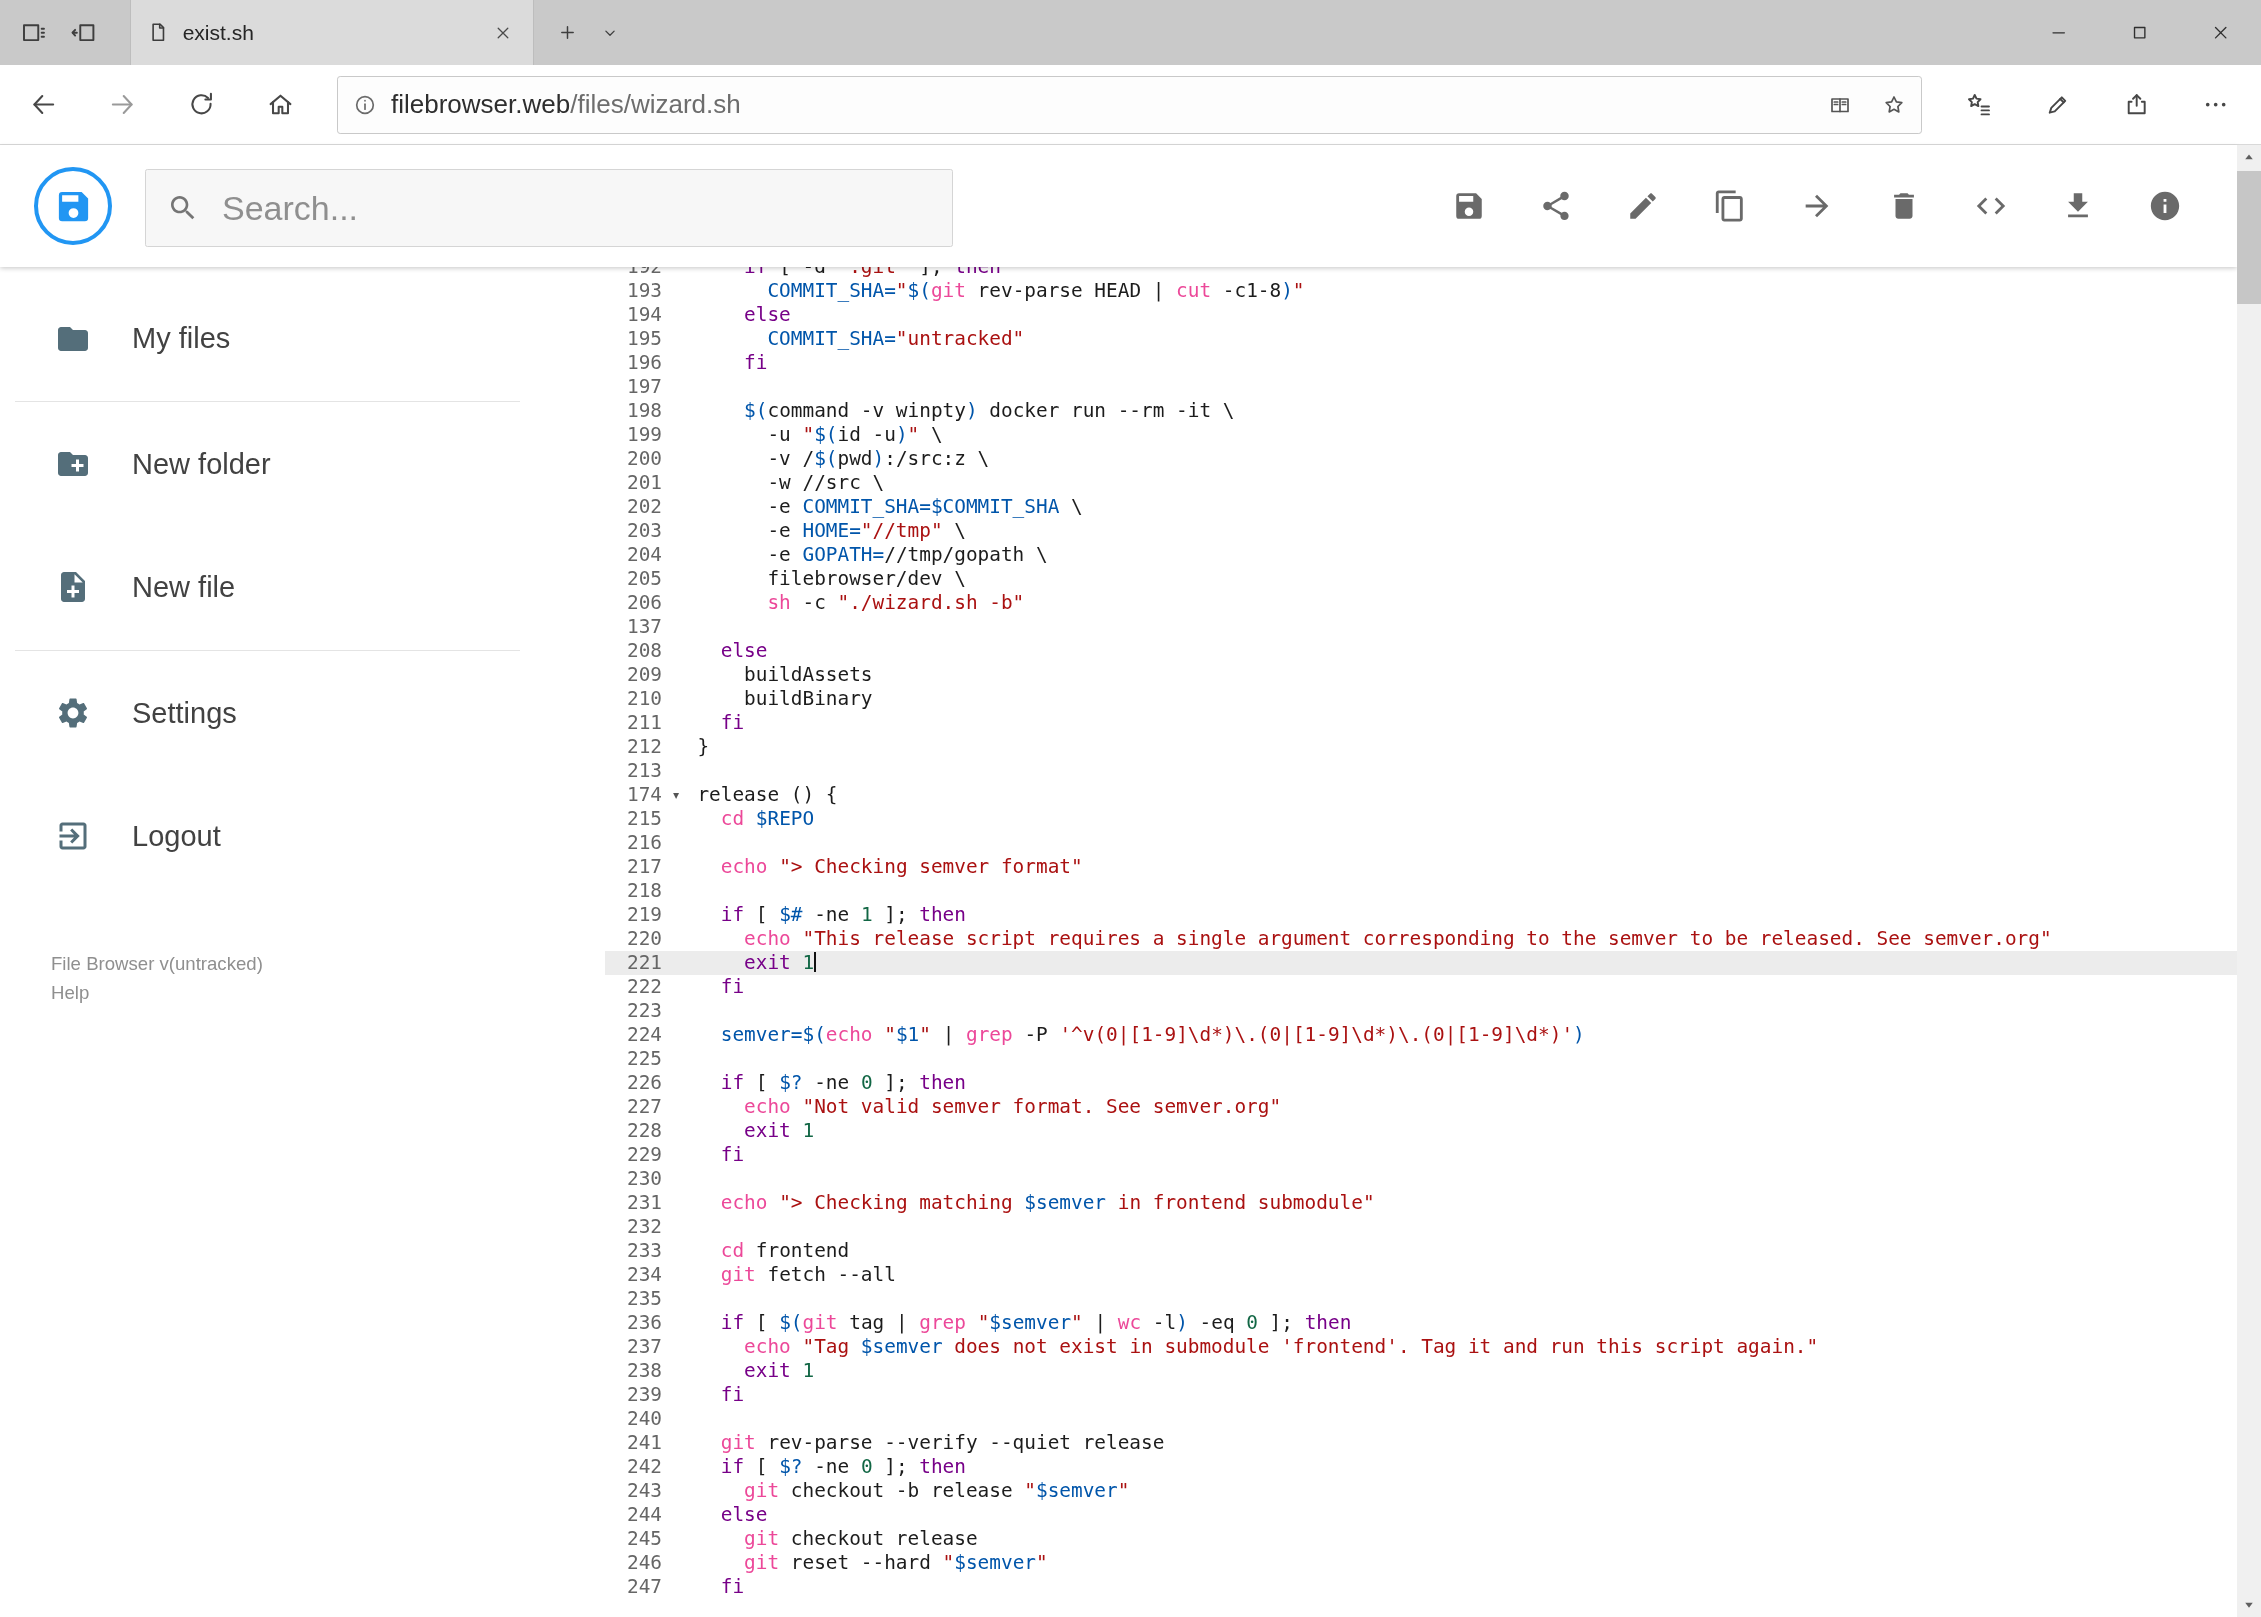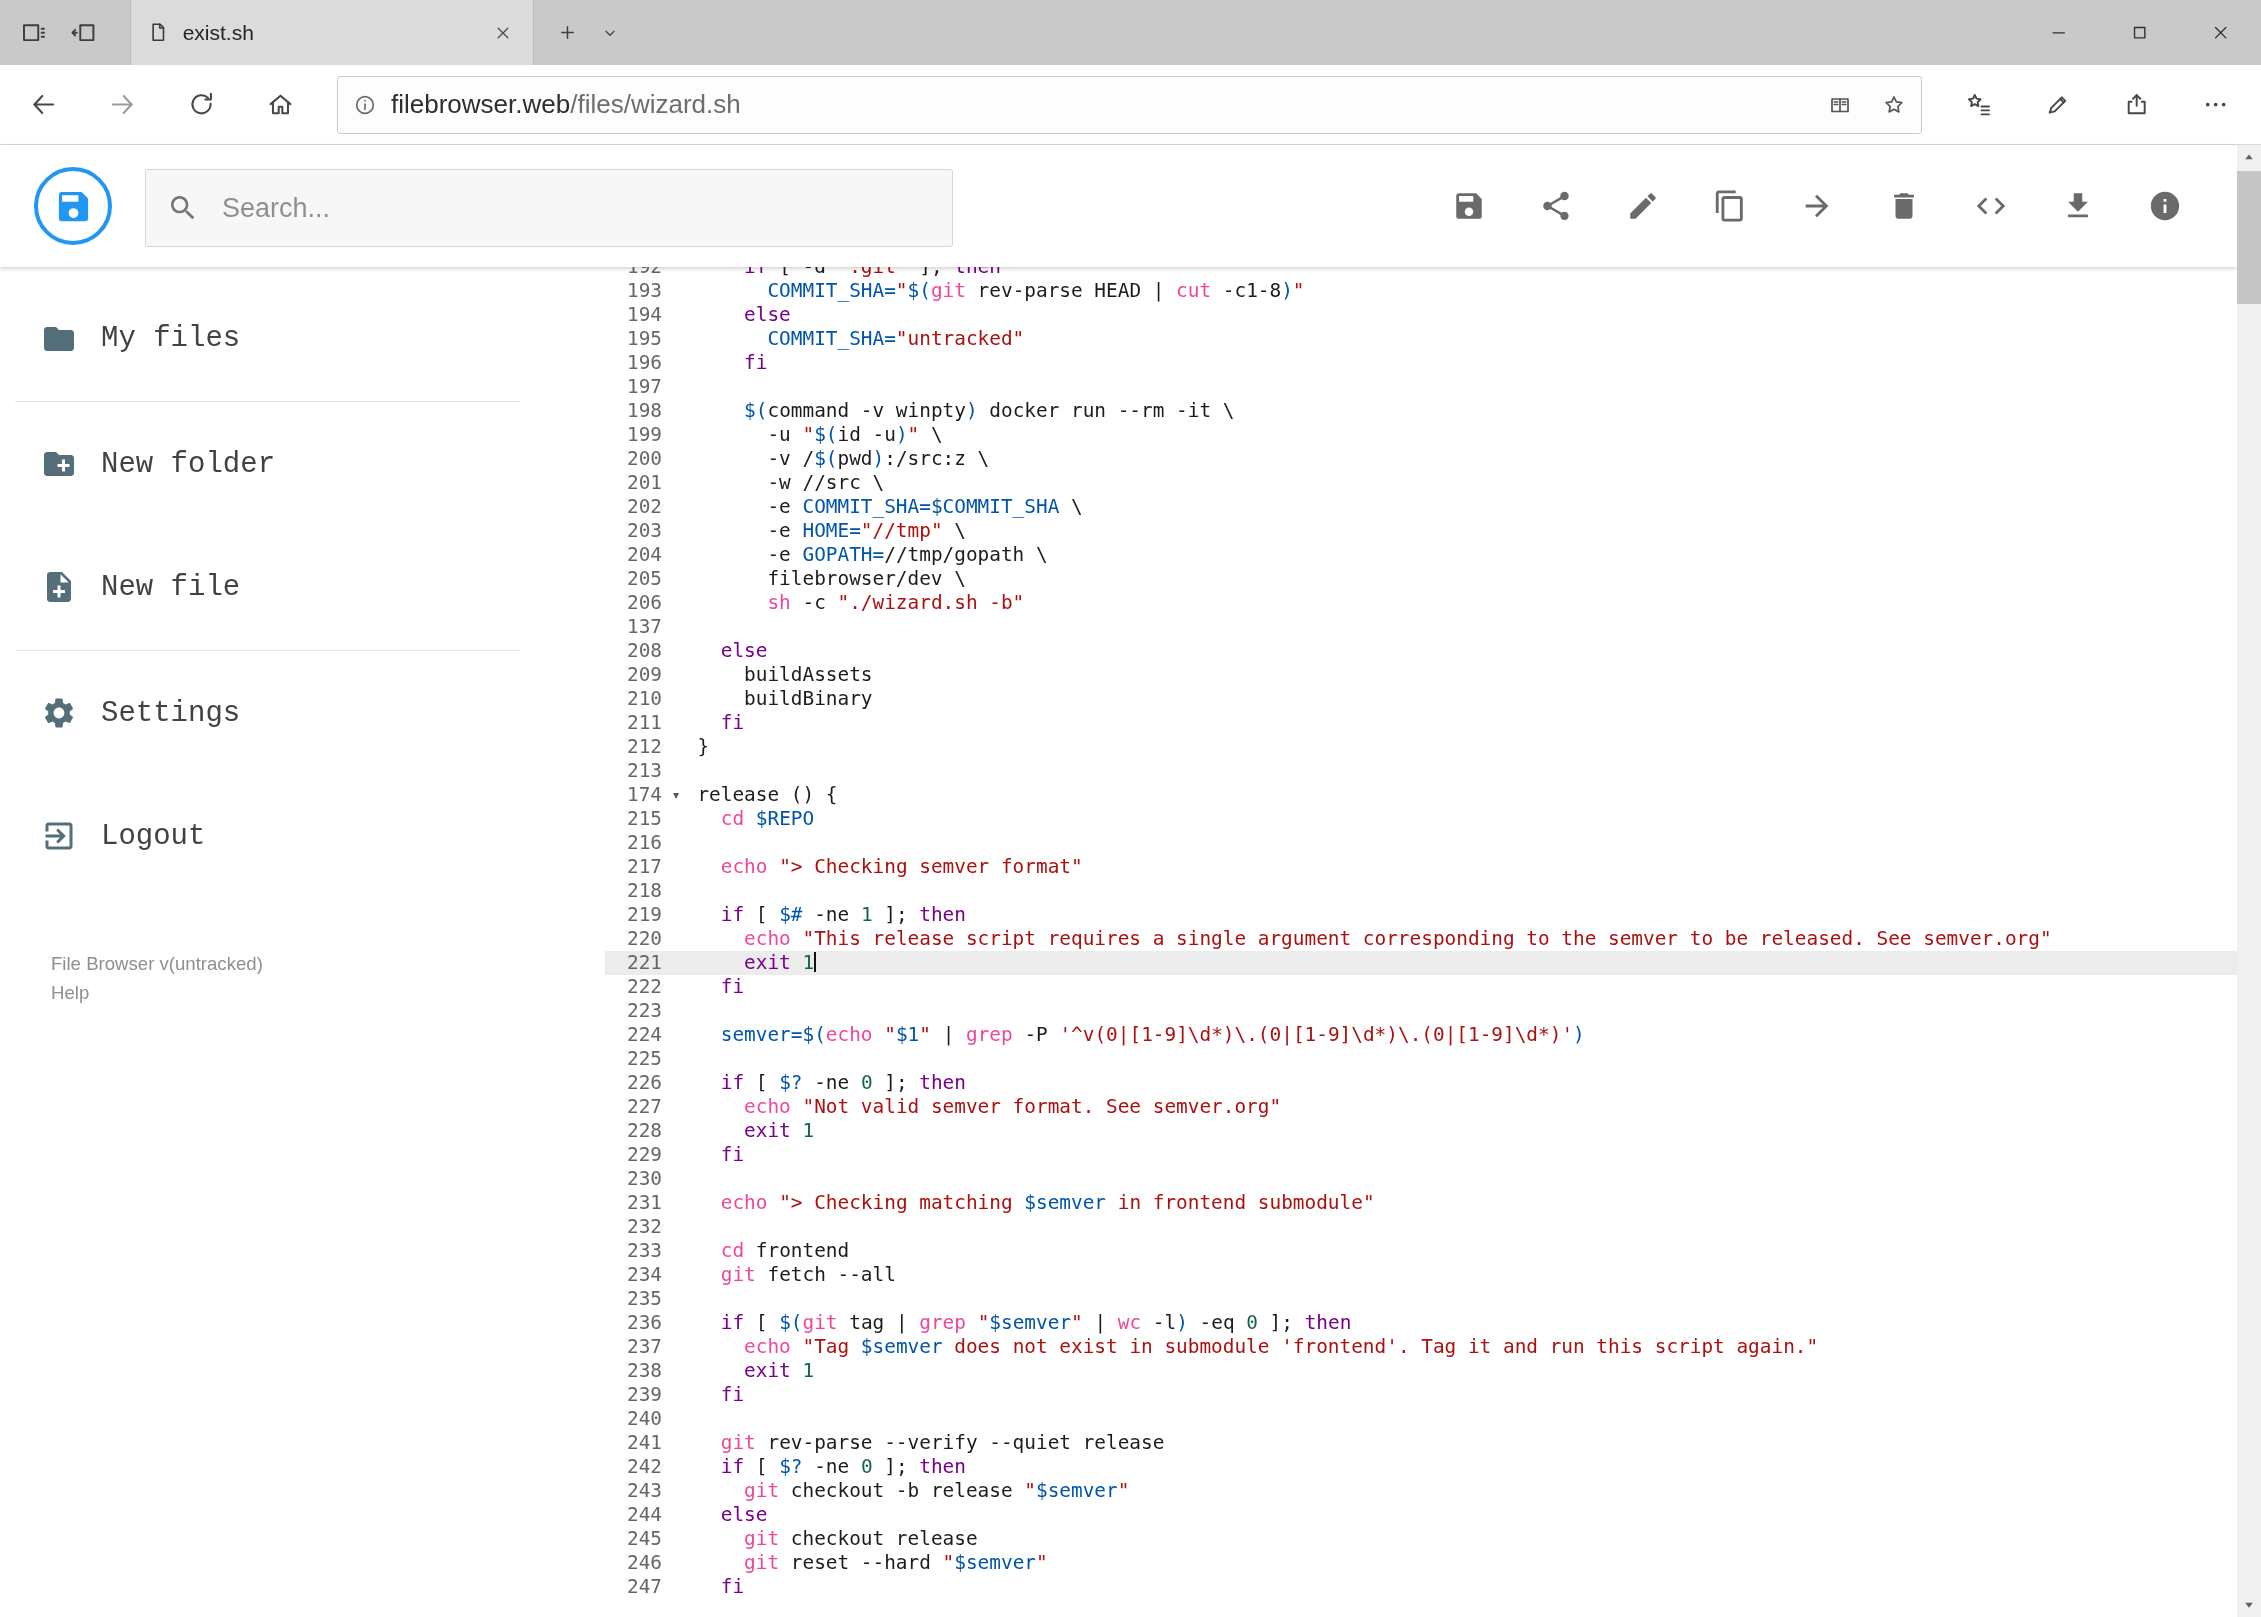--- a/index.html
+++ b/index.html
@@ -43,28 +43,28 @@
   .urlbtn{width:39px;height:39px;color:#555;}
 
   
   .appheader{position:absolute;left:0;top:145px;width:2237px;height:122px;background:#fff;
              box-shadow:0 1.6px 4.8px rgba(0,0,0,.22);z-index:3;}
   .logo{position:absolute;left:34px;top:22px;width:78px;height:78px;border:4.8px solid var(--brand,#2196f3);
         border-radius:50%;display:flex;align-items:center;justify-content:center;color:var(--brand,#2196f3);background:#fff;}
   .search{position:absolute;left:145px;top:24px;width:808px;height:78px;background:#f7f7f7;
           border:0.8px solid #d5d5d5;border-radius:2.4px;display:flex;align-items:center;padding-left:21px;gap:21px;}
   .searchic{color:#757575;}
-  .search-input{border:0;outline:0;background:transparent;flex:1;height:100%;font-size:27px;color:#212121;font-family:inherit;}
+  .search-input{border:0;outline:0;background:transparent;flex:1;height:100%;font-size:34px;color:#212121;font-family:inherit;}
   .search-input::placeholder{color:#8f8f8f;}
   .actions{position:absolute;right:48px;top:0;height:100%;display:flex;align-items:center;gap:39px;}
   .act-btn{width:48px;height:48px;color:#6a6a6a;}
 
   
   .sidebar{position:absolute;left:0;top:266px;width:605px;bottom:0;background:#fff;z-index:1;}
-  .sb-item{height:73px;display:flex;align-items:center;padding-left:41px;gap:24px;font-family:Liberation Mono, monospace;}
+  .sb-item{height:73px;display:flex;align-items:center;padding-left:55px;gap:41px;}
   .sb-item:first-child{margin-top:36px;}
   .sb-item + .sb-item{margin-top:50px;}
   .sb-divider + .sb-item{margin-top:0;}
   .sb-ic{color:#546e7a;}
   .sb-label{font-size:29px;color:#424242;}
   .sb-divider{height:0.8px;background:#e4e4e4;margin:26px 0 26px 14.5px;width:505px;}
   .sb-footer{position:absolute;left:51px;top:683px;font-size:18.6px;line-height:29px;color:#8f8f8f;}
 
   
   .editor{position:absolute;left:605px;top:266px;width:1632px;bottom:0;background:#fff;overflow:hidden;z-index:1;}

